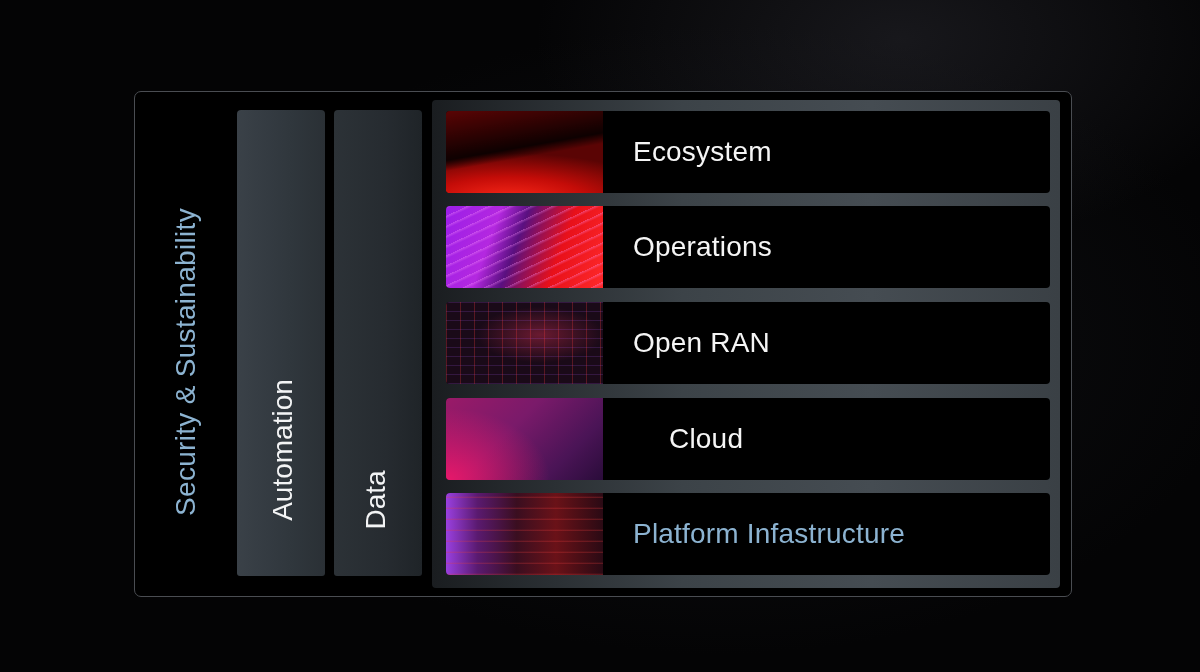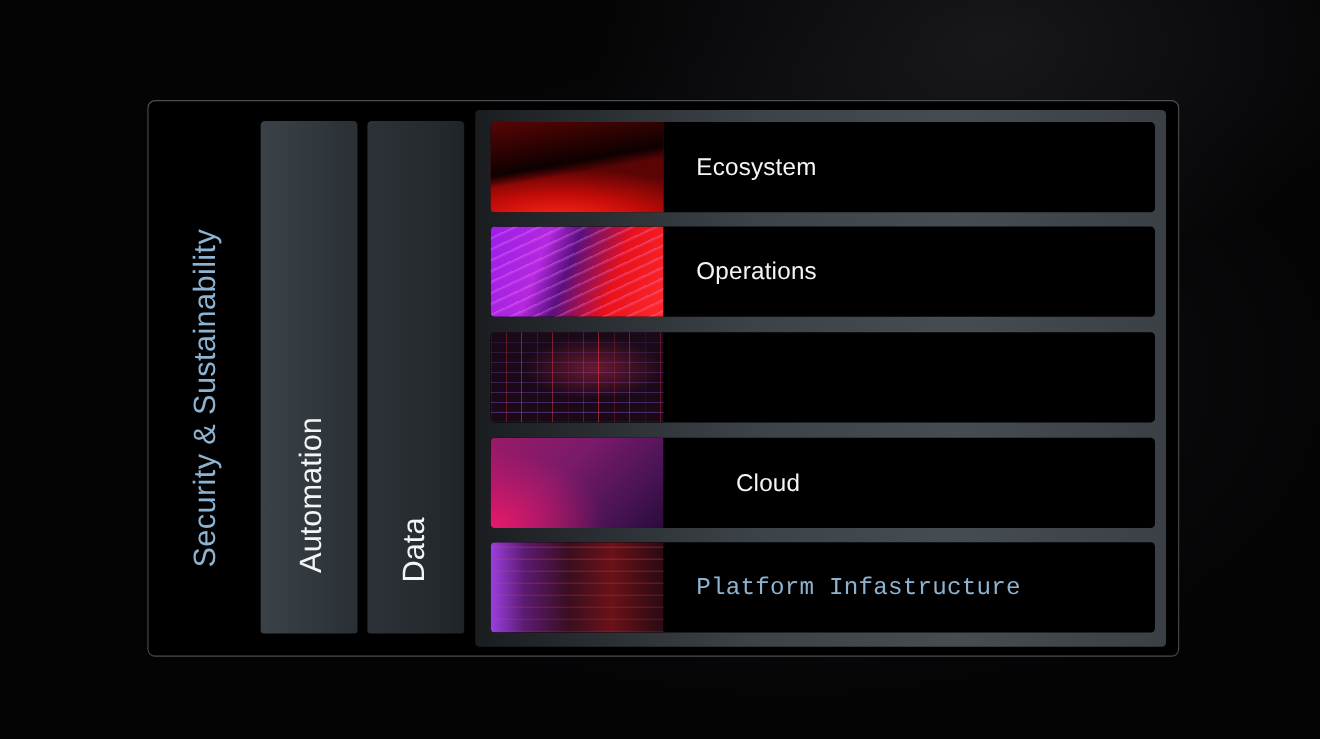--- a/index.html
+++ b/index.html
@@ -86,26 +86,26 @@
     display: flex;
     align-items: center;
   }
   .layer-img {
     width: 157px;
     height: 100%;
     flex: 0 0 157px;
   }
   .layer-text {
     margin-left: 30px;
-    font-size: 22px;
+    font-size: 28px;
     color: #f5f5f5;
     font-weight: 300;
     letter-spacing: 0.2px;
   }
-  .layer-text.accent { color: #8cb3d1; font-family: Liberation Mono, monospace; }
+  .layer-text.accent { color: #8cb3d1; }
 
   .img-ecosystem {
     background:
       linear-gradient(170deg, rgba(0,0,0,0) 0%, rgba(0,0,0,0.85) 45%, rgba(0,0,0,0) 55%),
       radial-gradient(ellipse 200px 60px at 40% 110%, #ff2a1a, #c40c08 40%, #5a0404 80%),
       linear-gradient(180deg, #3a0202 0%, #e0120c 60%, #ff2616 100%);
   }
   .img-operations {
     background:
       repeating-linear-gradient(155deg, rgba(255,150,255,0.35) 0px, rgba(255,150,255,0) 3px, rgba(0,0,0,0) 9px),
@@ -149,20 +149,21 @@
   <span class="layer-text">Ecosystem</span>
 </div>
 
 <div class="layer" style="top:206px;align-items:center;">
   <div class="layer-img img-operations"></div>
   <span class="layer-text">Operations</span>
 </div>
 
 <div class="layer" style="top:302px;">
   <div class="layer-img img-openran"></div>
+  <span class="layer-text">Open RAN</span>
 </div>
 
 <div class="layer" style="top:398px;gap:36px;">
   <div class="layer-img img-cloud"></div>
   <span class="layer-text">Cloud</span>
 </div>
 
 <div class="layer" style="top:493px;">
   <div class="layer-img img-platform"></div>
   <span class="layer-text accent">Platform Infastructure</span>

